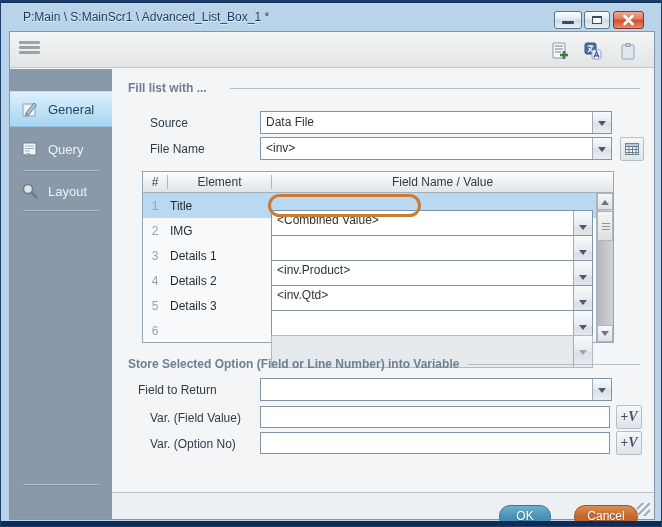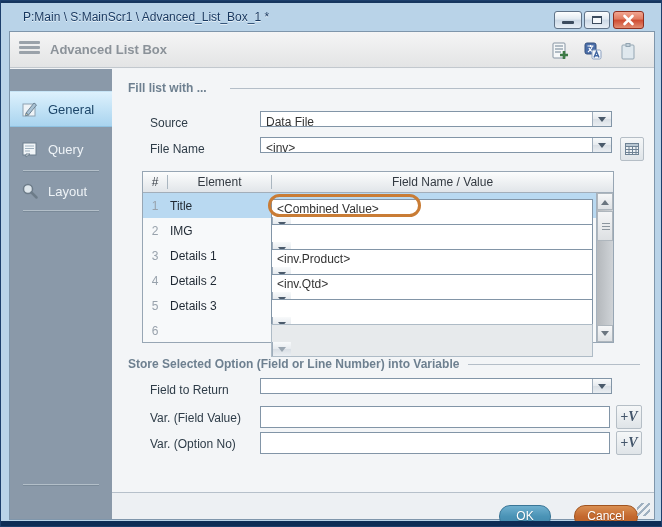--- a/index.html
+++ b/index.html
@@ -47,21 +47,21 @@
                     border-top:1px solid #c6e4f6; border-bottom:1px solid #8fc2e2; }
   .sdiv { position:absolute; left:13px; right:13px; height:1px; background:#b3bfc9;
           box-shadow:0 1px 0 rgba(110,125,140,.55); }
 
   
   .main { position:absolute; left:102px; top:37px; right:0; bottom:0; background:#f3f5f7; }
   .legend { position:absolute; font-size:12px; font-weight:bold; color:#6e8090; white-space:nowrap; }
   .legend-line { position:absolute; height:1px; background:#b4bec8; }
   .flabel { position:absolute; font-size:12px; color:#2e3c48; white-space:nowrap; }
 
-  .combo { position:absolute; background:#fff; border:1px solid #8295a7; display:flex; height:16px; }
+  .combo { position:absolute; background:#fff; border:1px solid #8295a7; display:flex; height:23px; }
   .combo .ct { flex:1; padding:3px 5px 0 5px; font-size:12px; color:#333; white-space:nowrap;
                overflow:hidden; }
   .combo .cb { width:19px; border-left:1px solid #9fadbb;
                background:linear-gradient(#f8fafb,#e7ebef 48%,#d9dfe5 52%,#eaeef2);
                display:flex; align-items:center; justify-content:center; }
   .combo .cb::after { content:""; width:0; height:0; border:4px solid transparent;
                       border-top:5px solid #4a5a6b; margin-top:5px; }
   .combo.disabled { background:#e7eaec; border-color:#aebbc6; }
   .combo.disabled .cb::after { border-top-color:#9aa6b1; }
 
@@ -77,21 +77,21 @@
            border-bottom:1px solid #a2aeba; font-size:12px; color:#333a42; align-items:center; }
   .th { text-align:center; }
   .th.h-num { width:24px; }
   .th.h-elem { width:104px; border-left:1px solid #aab6c0; }
   .th.h-val { flex:1; border-left:1px solid #aab6c0; }
   .trow { display:flex; align-items:center; height:25px; font-size:12px; position:relative; }
   .trow.selected { background:#b9d9f1; }
   .cnum { width:24px; text-align:center; color:#98a2ac; }
   .celem { width:104px; padding-left:3px; color:#1f2933; }
   .cval { position:relative; height:21px; }
-  .cval .combo { left:0; top:4px; width:322px; height:33px;flex-direction:column; }
+  .cval .combo { left:0; top:15px; width:322px; height:33px; }
   .cval .combo .ct { padding-top:2px; }
   .annot { position:absolute; left:-3px; top:-1px; width:153px; height:23px;
            border:3px solid #c97c35; border-radius:12px; pointer-events:none; z-index:5; }
 
   .vscroll { position:absolute; top:21px; right:0; bottom:0; width:17px;
              background:linear-gradient(90deg,#b4b8bc,#cfd3d7); border-left:1px solid #a5b1bd; }
   .sbtn { position:absolute; left:0; width:16px; height:17px;
           background:linear-gradient(#f6f7f8,#dfe2e5); border:1px solid #aeb6bd;
           display:flex; align-items:center; justify-content:center; }
   .sbtn.up { top:0; }
@@ -143,21 +143,20 @@
   </div>
 
   <div class="dialog">
 
     <div class="dheader">
       <div class="hamb">
           <i></i>
           <i></i>
           <i></i>
         </div>
-      <span class="dheader-title">Advanced List Box</span>
       <div class="hicon" style="left:540px;">
         <svg width="20" height="20" viewBox="0 0 20 20">
           <rect x="3" y="2" width="12" height="15" rx="1" fill="#f6f8f9" stroke="#8795a3"></rect>
           <path d="M5 5h8M5 8h8M5 11h6" stroke="#9aa8b4" stroke-width="1.3"></path>
           <path d="M14 10v8M10 14h8" stroke="#3d7a46" stroke-width="2.6"></path>
         </svg>
       </div>
       <div class="hicon" style="left:573px;">
         <svg width="20" height="20" viewBox="0 0 20 20">
           <rect x="2" y="2" width="11" height="11" rx="2" fill="#4b6ea9" stroke="#34507e"></rect>
@@ -310,21 +309,21 @@
             </div>
           <div class="sbtn down">
               <span class="tri-down"></span>
             </div>
         </div>
       </div>
 
       <div class="legend" style="left:16px; top:288px;">Store Selected Option (Field or Line Number) into Variable</div>
       <div class="legend-line" style="left:356px; right:14px; top:295px;"></div>
 
-      <div class="flabel" style="left:38px; top:314px;">Field to Return</div>
+      <div class="flabel" style="left:26px; top:314px;">Field to Return</div>
       <div class="combo" style="left:148px; top:309px; width:352px;">
         <span class="ct"></span>
         <span class="cb"></span>
       </div>
 
       <div class="flabel" style="left:38px; top:342px;">Var. (Field Value)</div>
       <input class="tinput" style="left: 148px; top: 337px; width: 350px;">
       <div class="sqbtn" style="left:504px; top:336px; width:26px; height:24px;">
         <span class="vbtn-glyph">+V</span>
       </div>

